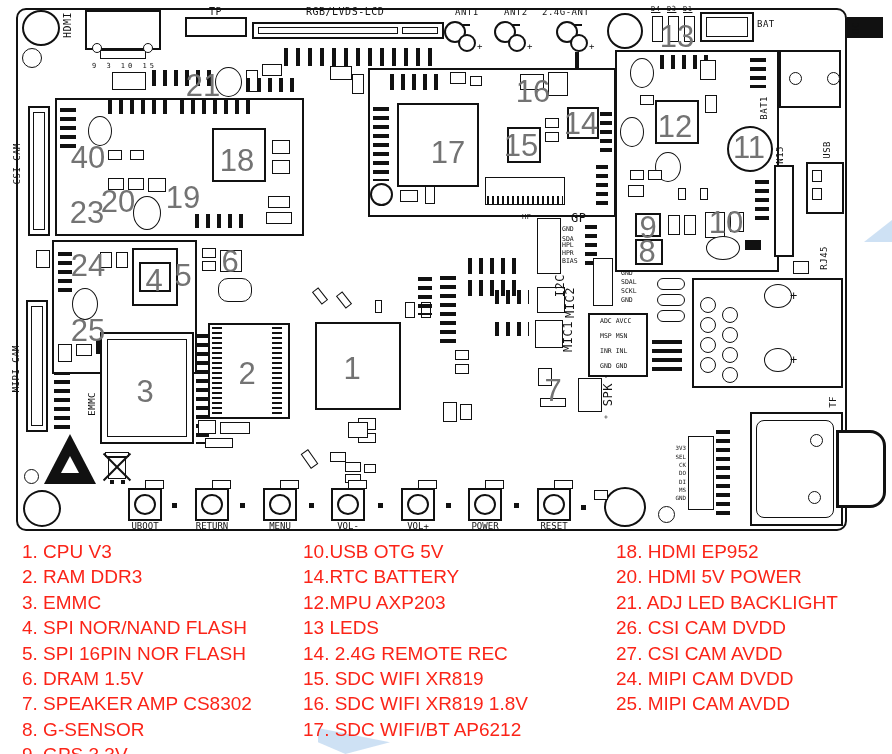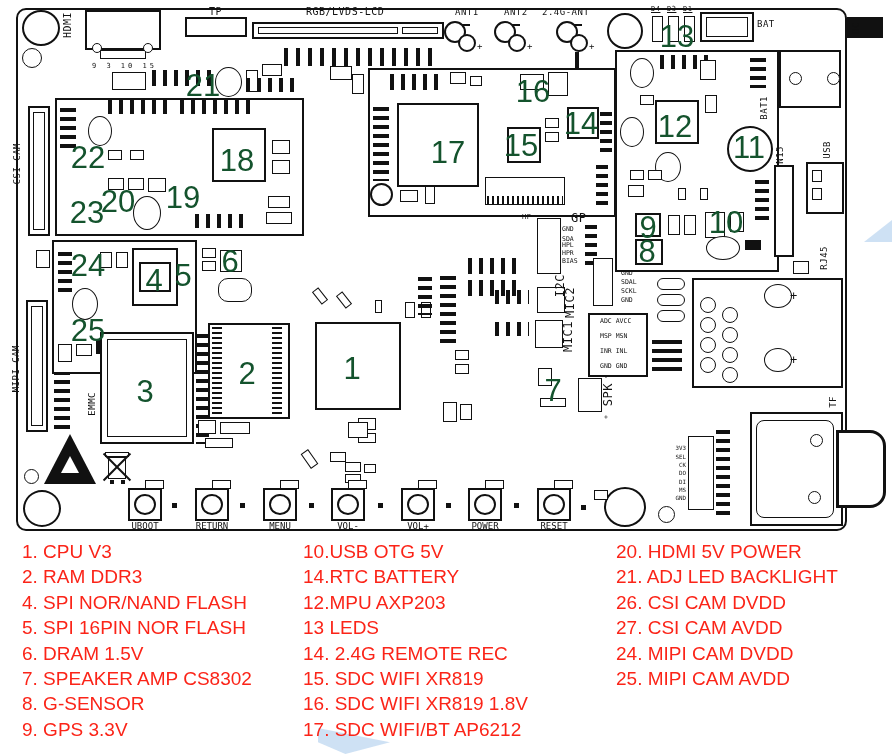--- a/index.html
+++ b/index.html
@@ -12,21 +12,21 @@
   .kf{position:absolute;background:#111}
   .oval{position:absolute;border:1.5px solid #111;border-radius:50%;background:#fff;box-sizing:border-box}
   .hole{position:absolute;border:2px solid #111;border-radius:50%;background:#fff;box-sizing:border-box}
   .strip-h{position:absolute;background:repeating-linear-gradient(180deg,#111 0 4px,transparent 4px 9px)}
   .strip-h2{position:absolute;background:repeating-linear-gradient(180deg,#111 0 2px,transparent 2px 5px)}
   .strip-v{position:absolute;background:repeating-linear-gradient(90deg,#111 0 4px,transparent 4px 11px)}
   .lbl{position:absolute;font-size:10px;letter-spacing:.5px;white-space:nowrap;line-height:1}
   .s9{font-size:9px}.s8{font-size:12px}.s7{font-size:7px}
   .v{writing-mode:vertical-rl;transform:rotate(180deg)}
   .tiny{position:absolute;font-size:6.5px;line-height:1;white-space:nowrap}
-  .callout{position:absolute;color:#14532d;font:31px "Liberation Sans",sans-serif;transform:translate(-50%,-50%);line-height:1;z-index:30}
+  .callout{position:absolute;color:#737373;font:31px "Liberation Sans",sans-serif;transform:translate(-50%,-50%);line-height:1;z-index:30}
   .legend{position:absolute;z-index:5}
   .legend div{font:19px/25.4px "Liberation Sans",sans-serif;color:#fb2418;white-space:nowrap}
   .btn{position:absolute;width:34px;height:33px;border:2px solid #111;box-sizing:border-box;background:#fff}
   .btn .bc{position:absolute;inset:4px;border:2px solid #111;border-radius:50%}
   .btn .tab{position:absolute;top:-10px;right:-4px;width:17px;height:7px;border:1.5px solid #111;background:#fff}
   .btnlbl{position:absolute;font-size:9px;transform:translateX(-50%);white-space:nowrap}
   .dot{position:absolute;width:5px;height:5px;background:#111}
   .tri{position:absolute;width:0;height:0;border-left:26px solid transparent;border-right:26px solid transparent;border-bottom:50px solid #111}
   .tri-w{position:absolute;width:0;height:0;border-left:9px solid transparent;border-right:9px solid transparent;border-bottom:17px solid #fff}
   .wm{position:absolute;background:#c5dcf2;opacity:.85}
@@ -370,46 +370,48 @@
   <div class="callout" style="left:675px;top:126px">12</div>
   <div class="callout" style="left:677px;top:36px">13</div>
   <div class="callout" style="left:581px;top:123px">14</div>
   <div class="callout" style="left:521px;top:145px">15</div>
   <div class="callout" style="left:533px;top:91px">16</div>
   <div class="callout" style="left:448px;top:152px">17</div>
   <div class="callout" style="left:237px;top:160px">18</div>
   <div class="callout" style="left:183px;top:197px">19</div>
   <div class="callout" style="left:118px;top:201px">20</div>
   <div class="callout" style="left:203px;top:85px">21</div>
-  <div class="callout" style="left:88px;top:157px">22</div>
+  <div class="callout" style="left:88px;top:157px">40</div>
   <div class="callout" style="left:87px;top:212px">23</div>
   <div class="callout" style="left:88px;top:265px">24</div>
   <div class="callout" style="left:88px;top:330px">25</div>
 
   <div class="legend" style="left:22px;top:539px">
     <div>1. CPU V3</div>
     <div>2. RAM DDR3</div>
+    <div>3. EMMC</div>
     <div>4. SPI NOR/NAND FLASH</div>
     <div>5. SPI 16PIN NOR FLASH</div>
     <div>6. DRAM 1.5V</div>
     <div>7. SPEAKER AMP CS8302</div>
     <div>8. G-SENSOR</div>
     <div>9. GPS 3.3V</div>
   </div>
   <div class="legend" style="left:303px;top:539px">
     <div>10.USB OTG 5V</div>
     <div>14.RTC BATTERY</div>
     <div>12.MPU AXP203</div>
     <div>13 LEDS</div>
     <div>14. 2.4G REMOTE REC</div>
     <div>15. SDC WIFI XR819</div>
     <div>16. SDC WIFI XR819 1.8V</div>
     <div>17. SDC WIFI/BT AP6212</div>
   </div>
   <div class="legend" style="left:616px;top:539px">
+    <div>18. HDMI EP952</div>
     <div>20. HDMI 5V POWER</div>
     <div>21. ADJ LED BACKLIGHT</div>
     <div>26. CSI CAM DVDD</div>
     <div>27. CSI CAM AVDD</div>
     <div>24. MIPI CAM DVDD</div>
     <div>25. MIPI CAM AVDD</div>
   </div>
 
   <div class="wm" style="left:318px;top:728px;width:72px;height:26px;clip-path:polygon(0 0,100% 55%,38% 100%,0 55%)"></div>
   <div class="wm" style="left:864px;top:220px;width:28px;height:22px;clip-path:polygon(0 100%,100% 0,100% 100%)"></div>

